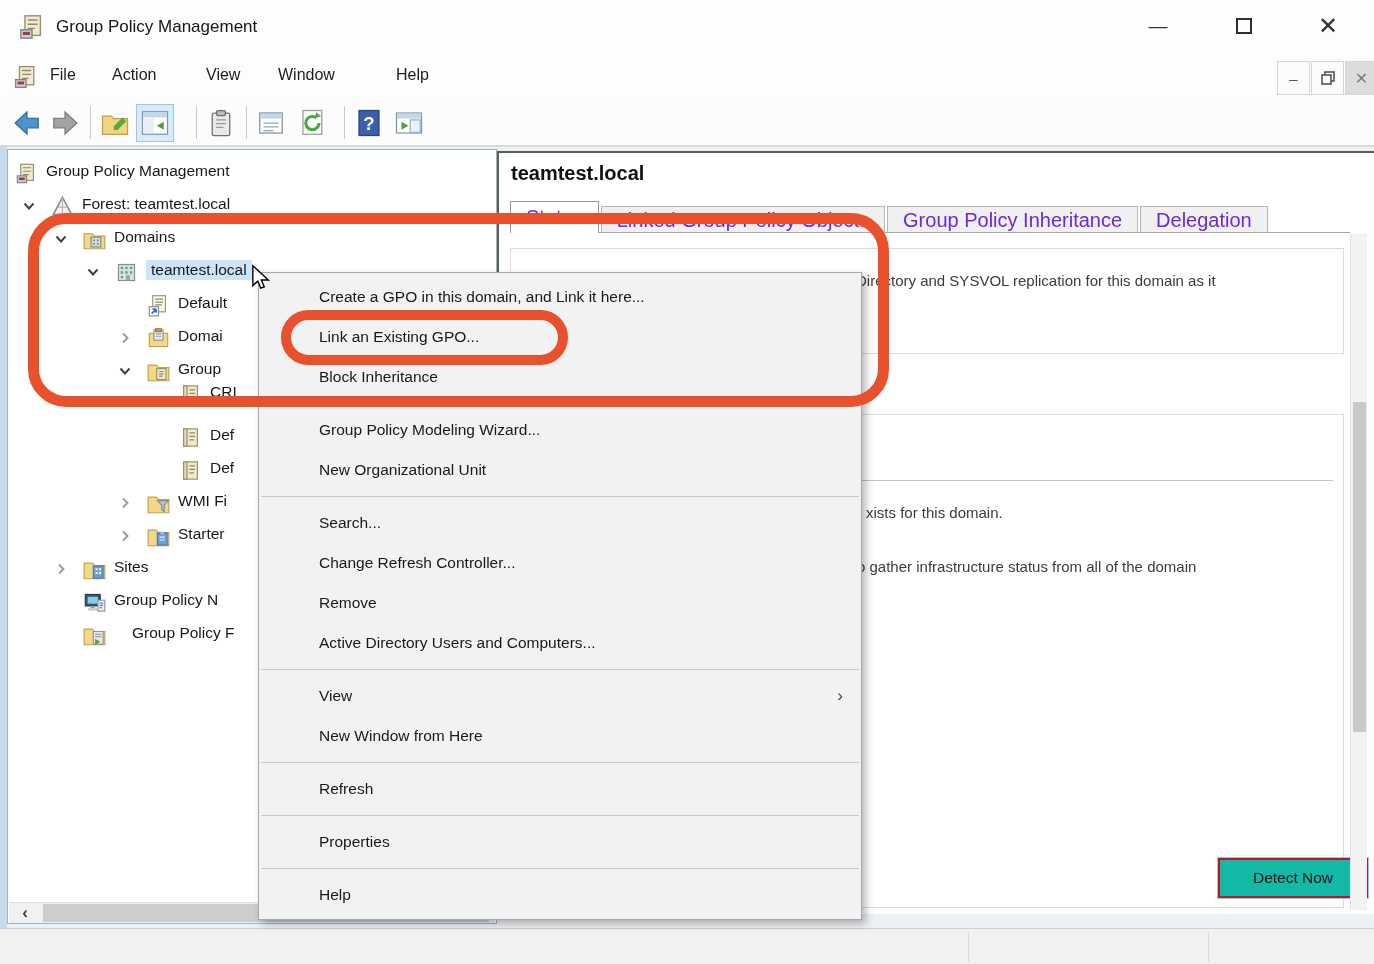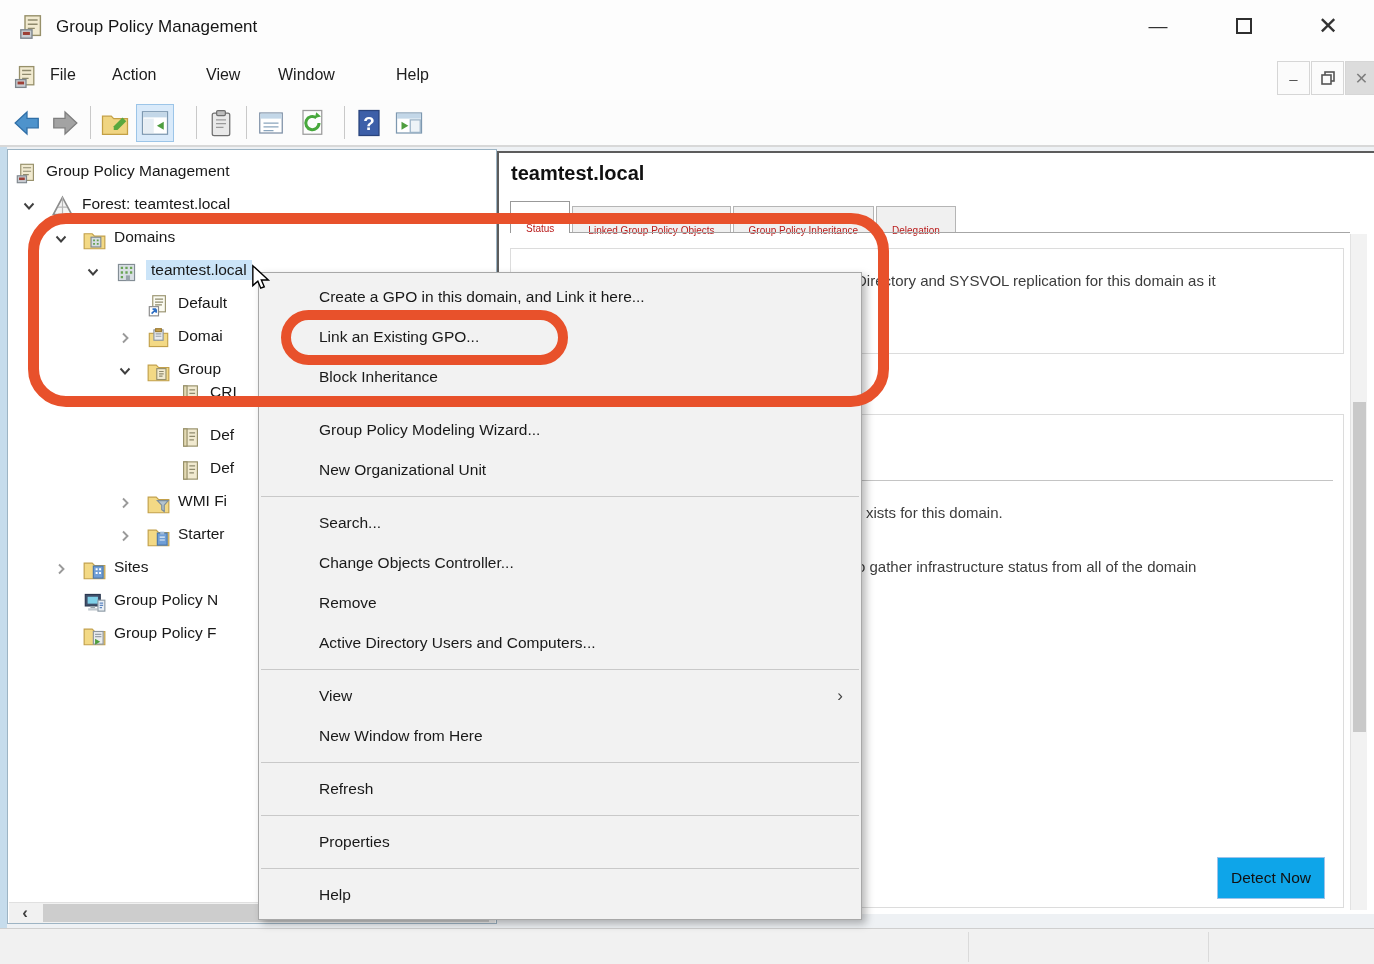--- a/index.html
+++ b/index.html
@@ -48,30 +48,30 @@
   #hscroll { left:1px; top:752px; width:486px; height:21px; background:#f1f1f1; border-top:1px solid #e0e0e0; }
   #hscroll-btn { left:0; top:0; width:32px; height:20px; display:flex; align-items:center; justify-content:center;
     color:#3f3f3f; font-size:17px; font-weight:bold; }
   #hscroll-thumb { left:34px; top:1px; width:446px; height:18px; background:#cdcdcd; }
 
   
   #right-pane { left:497px; top:151px; width:877px; height:763px; background:#fff;
     border-top:2px solid #5c5c5c; border-left:2px solid #5c5c5c; }
   #pane-heading { left:12px; top:9px; font-size:20px; font-weight:bold; color:#111; }
   #tabs { left:11px; top:48px; height:32px; display:flex; align-items:flex-end; }
-  .tab { height:27px; line-height:26px; padding:11px 15px; font-size:10px; color:#b91c1c;
+  .tab { height:27px; line-height:26px; padding:0 15px; font-size:20px; color:#6d28d9;
     background:#f0f0f0; border:1px solid #b5b5b5; border-bottom:none; margin-right:2px; }
   .tab.active { height:32px; line-height:31px; background:#fff; border-color:#999; position:relative; z-index:2; }
   #tabline { left:11px; top:79px; width:840px; height:1px; background:#a6a6a6; }
   .groupbox { position:absolute; border:1px solid #dcdcdc; background:#fff; }
   .frag { position:absolute; font-size:15px; color:#3c3c3c; white-space:nowrap; }
   #change-link { color:#2e6bd0; text-decoration:underline; }
   #inner-sep { left:34px; top:327px; width:800px; height:1px; background:#c4c4c4; }
-  #detect-btn { left:719px; top:705px; width:106px; height:40px; background:#0ea5e9;
-    border:2px solid #0ea5e9; outline:1px solid #9cc3ea; display:flex; align-items:center; justify-content:center;
+  #detect-btn { left:719px; top:705px; width:150px; height:40px; background:#14b8a6;
+    border:2px solid #b91c1c; outline:1px solid #9cc3ea; display:flex; align-items:center; justify-content:center;
     font-size:15.5px; color:#111; }
   #vscroll { left:851px; top:81px; width:17px; height:676px; background:#f2f2f2; border-left:1px solid #e2e2e2; }
   #vscroll-thumb { left:2px; top:168px; width:13px; height:330px; background:#c9c9c9; }
 
   
   #statusbar { left:0; top:928px; width:1374px; height:36px; background:#f1f1f1; border-top:1px solid #cfcfcf; }
   .sb-div { position:absolute; top:3px; width:1px; height:30px; background:#dadada; }
 
   
   #context-menu { left:258px; top:272px; width:604px; background:#f2f2f2; border:1px solid #a8a8a8;
@@ -314,21 +314,21 @@
           </svg></span>
         <span class="tree-label" style="left: 106px;">Group Policy N</span>
       </div>
       <div class="tree-row" style="top: 469px;">
         <span class="tree-ico" style="left: 75px;"><svg viewBox="0 0 20 20">
             <path d="M1 4.5h7l2 2h9V18H1z" fill="#f3d985" stroke="#c2a04a"></path>
             <rect x="9" y="6.5" width="8.5" height="11" fill="#e9ecef" stroke="#8d959c"></rect>
             <path d="M10.5 9h5.5M10.5 11h5.5" stroke="#9aa1a8"></path>
             <path d="M10.5 12.8l4.5 2.6-4.5 2.6z" fill="#4f9e3f"></path>
           </svg></span>
-        <span class="tree-label" style="left: 106px;">Group Policy F</span>
+        <span class="tree-label" style="left: 124px;">Group Policy F</span>
       </div>
     </div>
   <div class="abs" id="hscroll">
     <div class="abs" id="hscroll-btn">
         <span>‹</span>
       </div>
     <div class="abs" id="hscroll-thumb"></div>
   </div>
 </div>
 
@@ -366,21 +366,21 @@
 
 <div class="abs" id="context-menu">
     <div class="cm-item"><span>Create a GPO in this domain, and Link it here...</span></div>
     <div class="cm-item"><span>Link an Existing GPO...</span></div>
     <div class="cm-item"><span>Block Inheritance</span></div>
     <div class="cm-sep"></div>
     <div class="cm-item"><span>Group Policy Modeling Wizard...</span></div>
     <div class="cm-item"><span>New Organizational Unit</span></div>
     <div class="cm-sep"></div>
     <div class="cm-item"><span>Search...</span></div>
-    <div class="cm-item"><span>Change Objects Controller...</span></div>
+    <div class="cm-item"><span>Change Refresh Controller...</span></div>
     <div class="cm-item"><span>Remove</span></div>
     <div class="cm-item"><span>Active Directory Users and Computers...</span></div>
     <div class="cm-sep"></div>
     <div class="cm-item"><span>View</span><span class="cm-arrow">›</span></div>
     <div class="cm-item"><span>New Window from Here</span></div>
     <div class="cm-sep"></div>
     <div class="cm-item"><span>Refresh</span></div>
     <div class="cm-sep"></div>
     <div class="cm-item"><span>Properties</span></div>
     <div class="cm-sep"></div>

